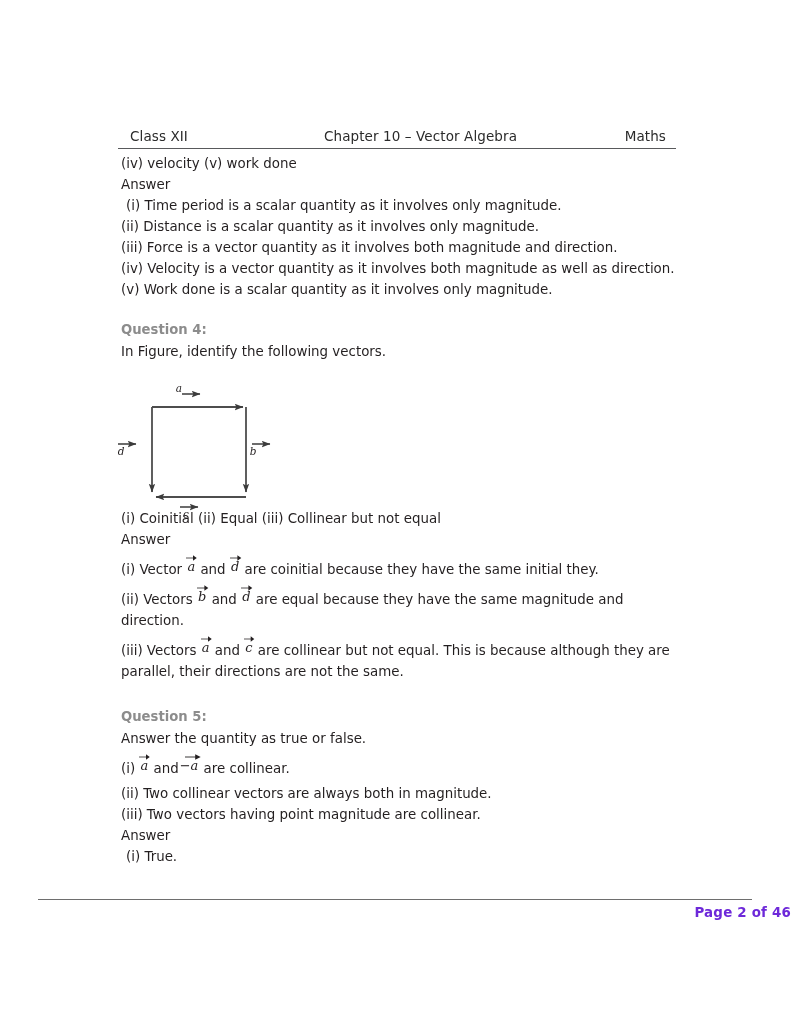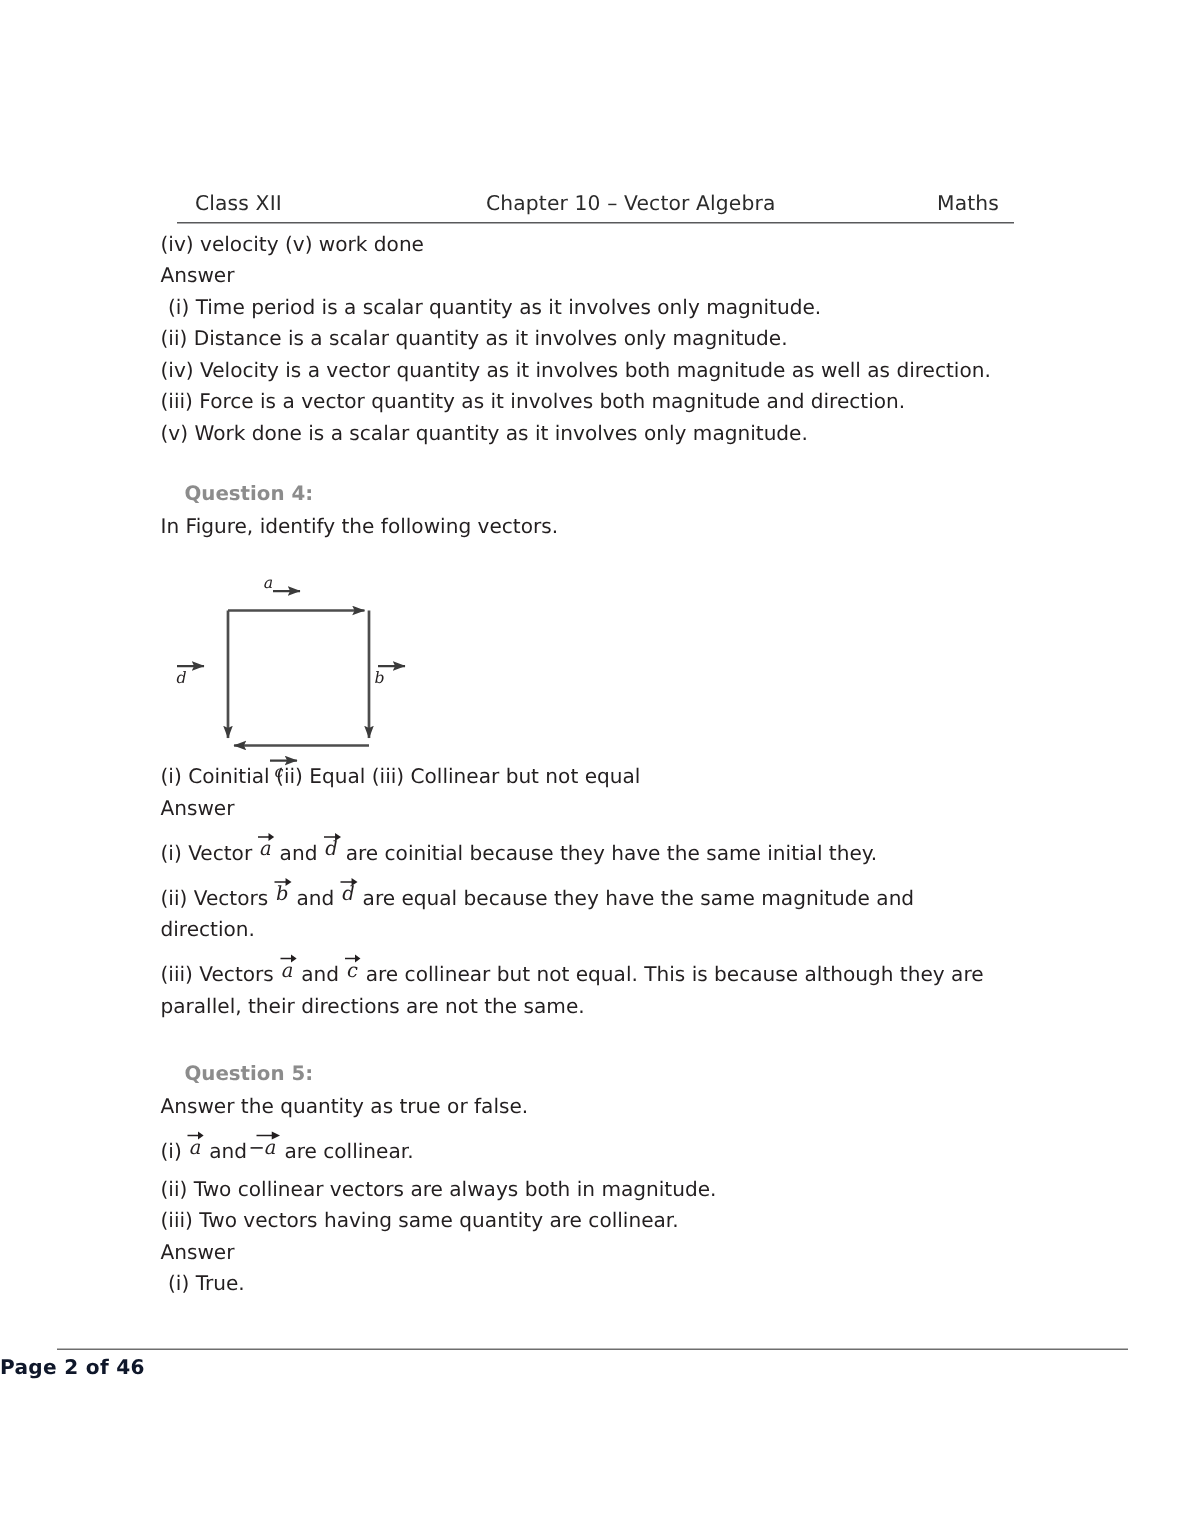--- a/index.html
+++ b/index.html
@@ -41,38 +41,38 @@
   .hdr-right  { width: 130px; text-align: right; padding-right: 10px;}
   .header-rule {
     margin-top: 4px;
     border-bottom: 1.6px solid #58595b;
     width: 100%;
   }
 
   
   .content {
     position: absolute;
-    left: 107px;
+    left: 121px;
     top: 157px;
     width: 560px;
     font-size: 13.4px;
     line-height: 1.0;
     color: #231f20;
   }
   .ln {
     margin: 0 0 7.6px 0;
     white-space: normal;
   }
   .ln.indent { padding-left: 5px; }
   .wrapline { margin: 0 0 7.6px 0; line-height: 1.62; }
   .qhead {
     font-weight: bold;
     color: #8c8c8c;
     font-size: 13.2px;
-    margin: 0 0 9px 16px;
+    margin: 0 0 9px 0;
   }
   .gap-lg { height: 19px; }
   .gap-sm { height: 5px; }
 
   
   .vec {
     font-family: "DejaVu Serif", "Liberation Serif", serif;
     font-style: italic;
     font-size: 13px;
     position: relative;
@@ -109,24 +109,24 @@
     left: 38px;
     top: 899px;
     width: 714px;
     border-bottom: 1.8px solid #6e6e6e;
   }
   .footer-text {
     position: absolute;
     left: 0;
     top: 905px;
     width: 791px;
-    text-align: left;
+    text-align: right;
     font-size: 13.4px;
     font-weight: bold;
-    color: #0f172a;
+    color: #6d28d9;
     letter-spacing: 0.2px;
   }
 </style>
 </head>
 <body>
 
 <div class="page">
 
   <div class="header">
     <div class="header-row">
@@ -137,22 +137,22 @@
     <div class="header-rule"></div>
   </div>
 
   <div class="content">
 
     <p class="ln">(iv) velocity (v) work done</p>
     <p class="ln">Answer</p>
 
     <p class="ln indent">(i) Time period is a scalar quantity as it involves only magnitude.</p>
     <p class="ln">(ii) Distance is a scalar quantity as it involves only magnitude.</p>
+    <p class="ln">(iii) Force is a vector quantity as it involves both magnitude and direction.</p>
     <p class="ln">(iv) Velocity is a vector quantity as it involves both magnitude as well as direction.</p>
-    <p class="ln">(iii) Force is a vector quantity as it involves both magnitude and direction.</p>
     <p class="ln">(v) Work done is a scalar quantity as it involves only magnitude.</p>
 
     <div class="gap-lg"></div>
 
     <p class="qhead">Question 4:</p>
     <p class="ln">In Figure, identify the following vectors.</p>
 
     <div style="height:146px"></div>
 
     <p class="ln">(i) Coinitial (ii) Equal (iii) Collinear but not equal</p>
@@ -232,21 +232,21 @@
       <span>and</span><span class="vecwrap"><span class="vec"><span class="arr" style="left:6px;">
               <svg viewBox="0 0 20 6" preserveAspectRatio="none">
                 <line x1="0" y1="3" x2="15" y2="3" stroke="#231f20" stroke-width="1"></line>
                 <polygon points="20,3 13,0.3 13,5.7" fill="#231f20"></polygon>
               </svg>
             </span><span class="neg">−</span><span>a</span></span></span>
       <span>are collinear.</span>
     </p>
 
     <p class="ln">(ii) Two collinear vectors are always both in magnitude.</p>
-    <p class="ln">(iii) Two vectors having same quantity are collinear.</p>
+    <p class="ln">(iii) Two vectors having point magnitude are collinear.</p>
 
     <p class="ln">Answer</p>
     <p class="ln indent">(i) True.</p>
 
   </div>
 
   <div class="figure">
     <svg width="185" height="140" viewBox="0 0 185 140">
       <defs>
         <marker id="ah" markerWidth="9" markerHeight="9" refX="8.2" refY="3.2" orient="auto" markerUnits="userSpaceOnUse">

